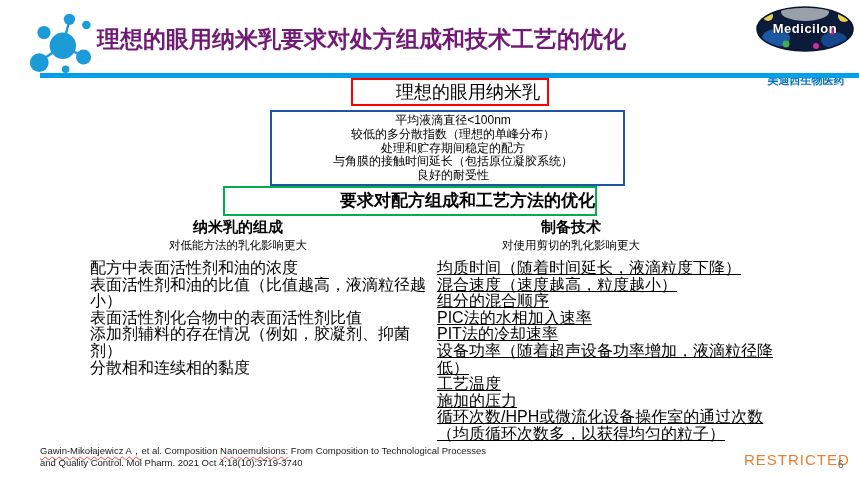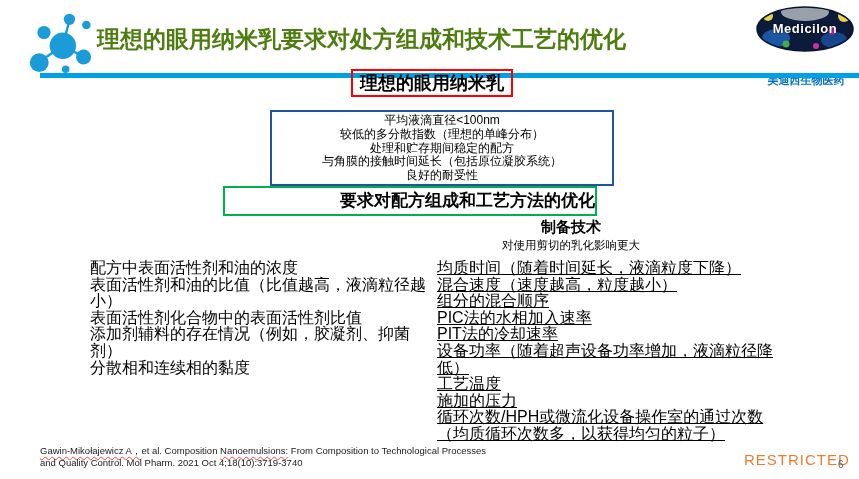--- a/index.html
+++ b/index.html
@@ -8,48 +8,48 @@
     width:859px;height:479px;
     background:#ffffff;
     font-family:"Liberation Sans","DejaVu Sans",sans-serif;
     overflow:hidden;
     margin:0 auto;
   }
   
   .molecule{position:absolute;left:26px;top:8px;width:68px;height:66px;}
   .slide-title{
     position:absolute;left:97px;top:24px;margin:0;
-    font-size:23px;font-weight:bold;color:#4d7c0f;
+    font-size:23px;font-weight:bold;color:#701a75;
     letter-spacing:0px;white-space:nowrap;
   }
   .brand{position:absolute;left:756px;top:6px;width:100px;text-align:center;}
   .brand-oval{position:relative;width:98px;height:46px;}
   .brand-name{
     position:absolute;left:0;top:15px;width:98px;text-align:center;
     color:#ffffff;font-size:13px;font-weight:bold;letter-spacing:.5px;
     text-shadow:0 0 2px #000;
   }
   .brand-cn{
     margin-top:21px;font-size:11px;font-weight:bold;color:#0070C0;white-space:nowrap;
   }
   .header-bar{
     position:absolute;left:40px;top:73px;width:819px;height:5px;background:#00A0E9;
   }
   
   .red-box{
-    position:absolute;left:351px;top:69px;width:158px;height:24px;
+    position:absolute;left:351px;top:78px;width:158px;height:24px;
     border:2px solid #FF0000;
-    font-size:18px;font-weight:bold;color:#000;
-    text-align:center;line-height:24px;white-space:nowrap;
+    font-size:18px;font-weight:normal;color:#000;
+    text-align:center;line-height:24px;white-space:nowrap;padding-left:36px;
   }
   .blue-box{
     position:absolute;left:270px;top:110px;width:340px;height:70px;
     border:2px solid #2053A4;
     font-size:12px;color:#000;text-align:center;
-    padding-top:2px;line-height:13.8px;
+    padding-top:2px;line-height:13.8px;padding-left:11px;
   }
   .green-box{
     position:absolute;left:223px;top:186px;width:370px;height:26px;
     border:2px solid #00B050;
     font-size:17px;font-weight:bold;color:#000;
     text-align:right;line-height:26px;white-space:nowrap;
   }
   
   .col-head{position:absolute;text-align:center;color:#000;}
   .col-head .h{font-size:15px;font-weight:bold;line-height:19px;}
@@ -141,20 +141,24 @@
     <div>较低的多分散指数（理想的单峰分布）</div>
     <div>处理和贮存期间稳定的配方</div>
     <div>与角膜的接触时间延长（包括原位凝胶系统）</div>
     <div>良好的耐受性</div>
   </div>
 
   <div class="green-box">
     <span>要求对配方组成和工艺方法的优化</span>
   </div>
 
+  <div class="col-head col-head-left">
+    <div class="h">纳米乳的组成</div>
+    <div class="s">对低能方法的乳化影响更大</div>
+  </div>
   <div class="col-list col-list-left">
     <div>配方中表面活性剂和油的浓度</div>
     <div>表面活性剂和油的比值（比值越高，液滴粒径越小）</div>
     <div>表面活性剂化合物中的表面活性剂比值</div>
     <div>添加剂辅料的存在情况（例如，胶凝剂、抑菌剂）</div>
     <div>分散相和连续相的黏度</div>
   </div>
 
   <div class="col-head col-head-right">
     <div class="h">制备技术</div>

